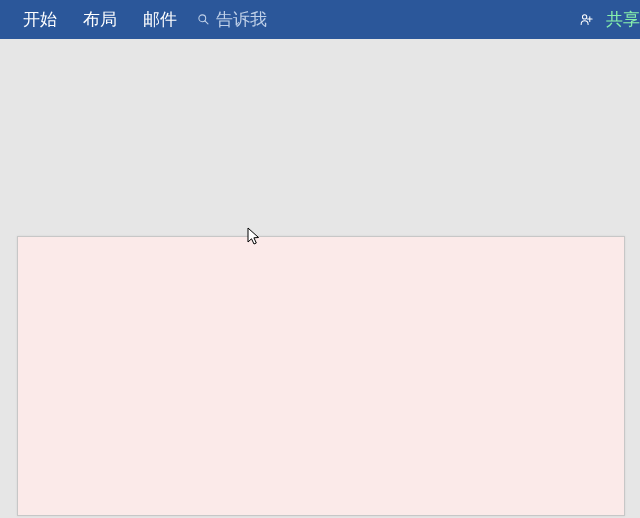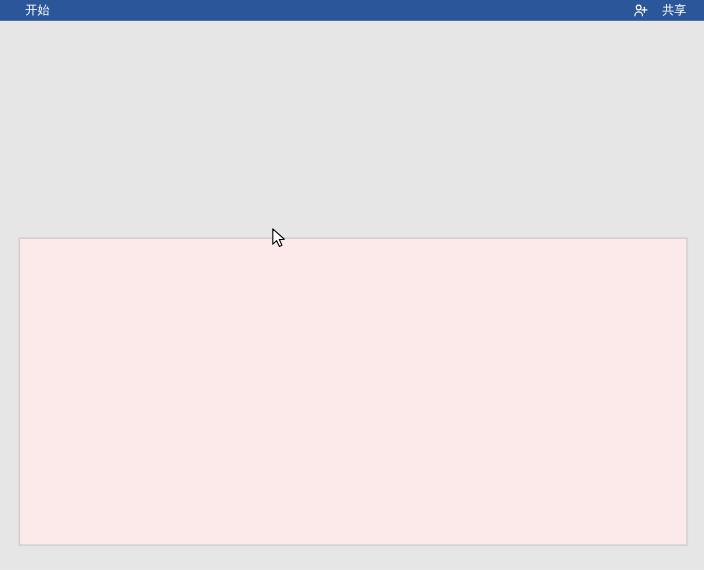--- a/index.html
+++ b/index.html
@@ -6,25 +6,25 @@
     margin: 0;
     padding: 0;
     width: 640px;
     height: 518px;
     overflow: hidden;
     font-family: "Microsoft YaHei", "Segoe UI", sans-serif;
     background: #e6e6e6;
   }
   .ribbon {
     background: #2b579a;
-    height: 19px;
+    height: 39px;
     display: flex;
     align-items: center;
     color: #ffffff;
-    font-size: 11px;
+    font-size: 17px;
     position: relative;
     user-select: none;
   }
   .tabs {
     display: flex;
     align-items: center;
     height: 100%;
     padding-left: 10px;
   }
   .tab {
@@ -52,23 +52,23 @@
     justify-content: center;
   }
   .share {
     position: absolute;
     right: 0;
     top: 0;
     height: 100%;
     display: flex;
     align-items: center;
     gap: 12px;
-    padding: 0 16px 0 8px;
+    padding: 0 0 0 8px;
     cursor: pointer;
-    color: #ffffff;
+    color: #86efac;
   }
   .share .icon-wrap {
     width: 16px;
     height: 16px;
     display: flex;
     align-items: center;
     justify-content: center;
   }
   .workspace {
     position: relative;
@@ -94,20 +94,31 @@
     height: 20px;
     pointer-events: none;
   }
 </style>
 </head>
 <body>
 
 <div class="ribbon">
   <div class="tabs">
     <div class="tab">开始</div>
+    <div class="tab">布局</div>
+    <div class="tab">邮件</div>
+    <div class="tell-me">
+      <span class="icon-wrap">
+        <svg viewBox="0 0 16 16" width="13" height="13">
+          <circle cx="6.5" cy="6.5" r="4.2" fill="none" stroke="#bfd0e8" stroke-width="1.3"></circle>
+          <line x1="9.8" y1="9.8" x2="13.5" y2="13.5" stroke="#bfd0e8" stroke-width="1.3" stroke-linecap="round"></line>
+        </svg>
+      </span>
+      <span>告诉我</span>
+    </div>
   </div>
   <div class="share">
     <span class="icon-wrap">
       <svg viewBox="0 0 16 16" width="15" height="15">
         <circle cx="6" cy="5.2" r="2.3" fill="none" stroke="#ffffff" stroke-width="1.1"></circle>
         <path d="M2.3 13.2c0-2.2 1.7-3.8 3.7-3.8s3.7 1.6 3.7 3.8" fill="none" stroke="#ffffff" stroke-width="1.1" stroke-linecap="round"></path>
         <line x1="11.5" y1="5" x2="11.5" y2="10" stroke="#ffffff" stroke-width="1.1" stroke-linecap="round"></line>
         <line x1="9" y1="7.5" x2="14" y2="7.5" stroke="#ffffff" stroke-width="1.1" stroke-linecap="round"></line>
       </svg>
     </span>

